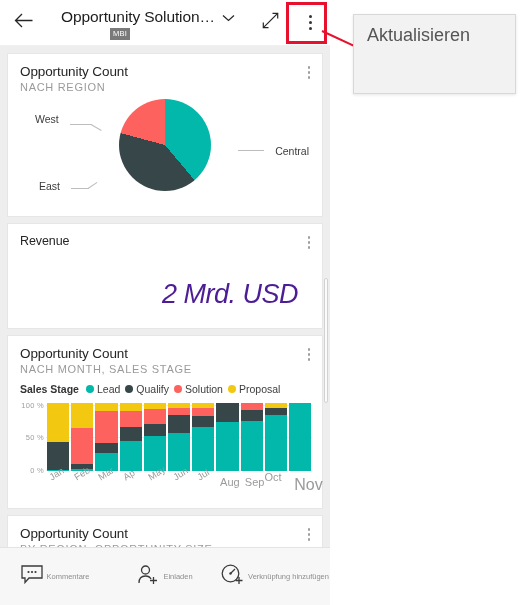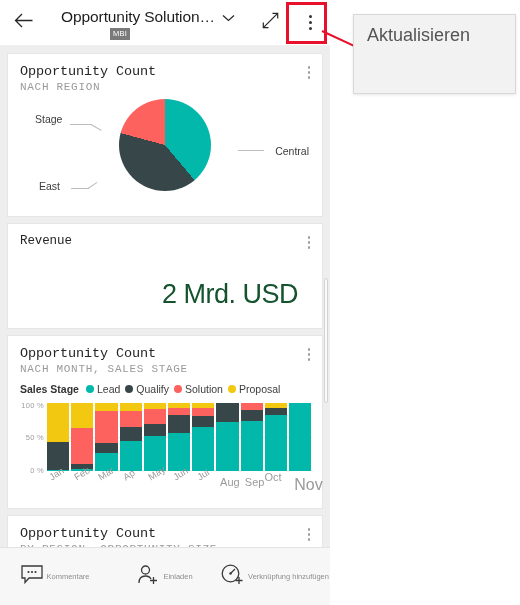--- a/index.html
+++ b/index.html
@@ -98,21 +98,21 @@
     background: #eeeeee;
     padding: 0 8px;
     overflow: hidden;
   }
   .card {
     background: #ffffff;
     margin-top: 8px;
     position: relative;
     box-shadow: 0 0 0 1px #e6e6e6;
   }
-  .card-head { padding: 10px 12px 0 12px; font-family: Liberation Mono, monospace; }
+  .card-head { padding: 10px 12px 0 12px; }
   .card-title { font-size: 13.5px; color: #252525; letter-spacing: -0.1px; }
   .card-sub {
     font-size: 11px; color: #9a9a9a;
     letter-spacing: 0.7px; margin-top: 2px;
   }
   .card-kebab {
     position: absolute; right: 8px; top: 10px;
     display: flex; flex-direction: column; gap: 2.5px; align-items: center;
     padding: 2px 4px;
   }
@@ -131,21 +131,21 @@
   }
   .lbl-west { left: 27px; top: 18px; }
   .lbl-central { right: 13px; top: 50px; }
   .lbl-east { left: 31px; top: 85px; }
   .leader { position: absolute; background: #bdbdbd; height: 1px; }
 
   
   .rev-card { height: 104px; }
   .rev-value {
     position: absolute; right: 24px; bottom: 18px;
-    font-size: 27px; color: #14532d; letter-spacing: -0.5px;
+    font-size: 27px; color: #4c1d95; letter-spacing: -0.5px; font-style: italic;
   }
 
   
   .bar-card { height: 172px; }
   .legend {
     display: flex; align-items: center; gap: 5px;
     padding: 8px 0 0 12px; flex-wrap: nowrap;
   }
   .legend-title { font-size: 10.5px; color: #333; font-weight: bold; margin-right: 2px; }
   .legend-item { display: flex; align-items: center; gap: 3px; }
@@ -287,21 +287,21 @@
           <div class="pie" style="background: conic-gradient(#01b8aa 0deg 140deg, #374649 140deg 285deg, #fd625e 285deg 360deg);"></div>
 
           <div class="leader" style="left:62px; top:29px; width:22px;"></div>
           <div class="leader" style="left:83px; top:29px; width:12px; transform:rotate(30deg); transform-origin:left center;"></div>
 
           <div class="leader" style="right:58px; top:55px; width:26px;"></div>
 
           <div class="leader" style="left:63px; top:93px; width:18px;"></div>
           <div class="leader" style="left:80px; top:93px; width:11px; transform:rotate(-34deg); transform-origin:left center;"></div>
 
-          <span class="pie-label lbl-west">Stage</span>
+          <span class="pie-label lbl-west">West</span>
           <span class="pie-label lbl-central">Central</span>
           <span class="pie-label lbl-east">East</span>
         </div>
       </div>
 
       <div class="card rev-card">
         <div class="card-head">
           <div class="card-title" style="font-size:12.5px;">Revenue</div>
         </div>
         <div class="card-kebab">

